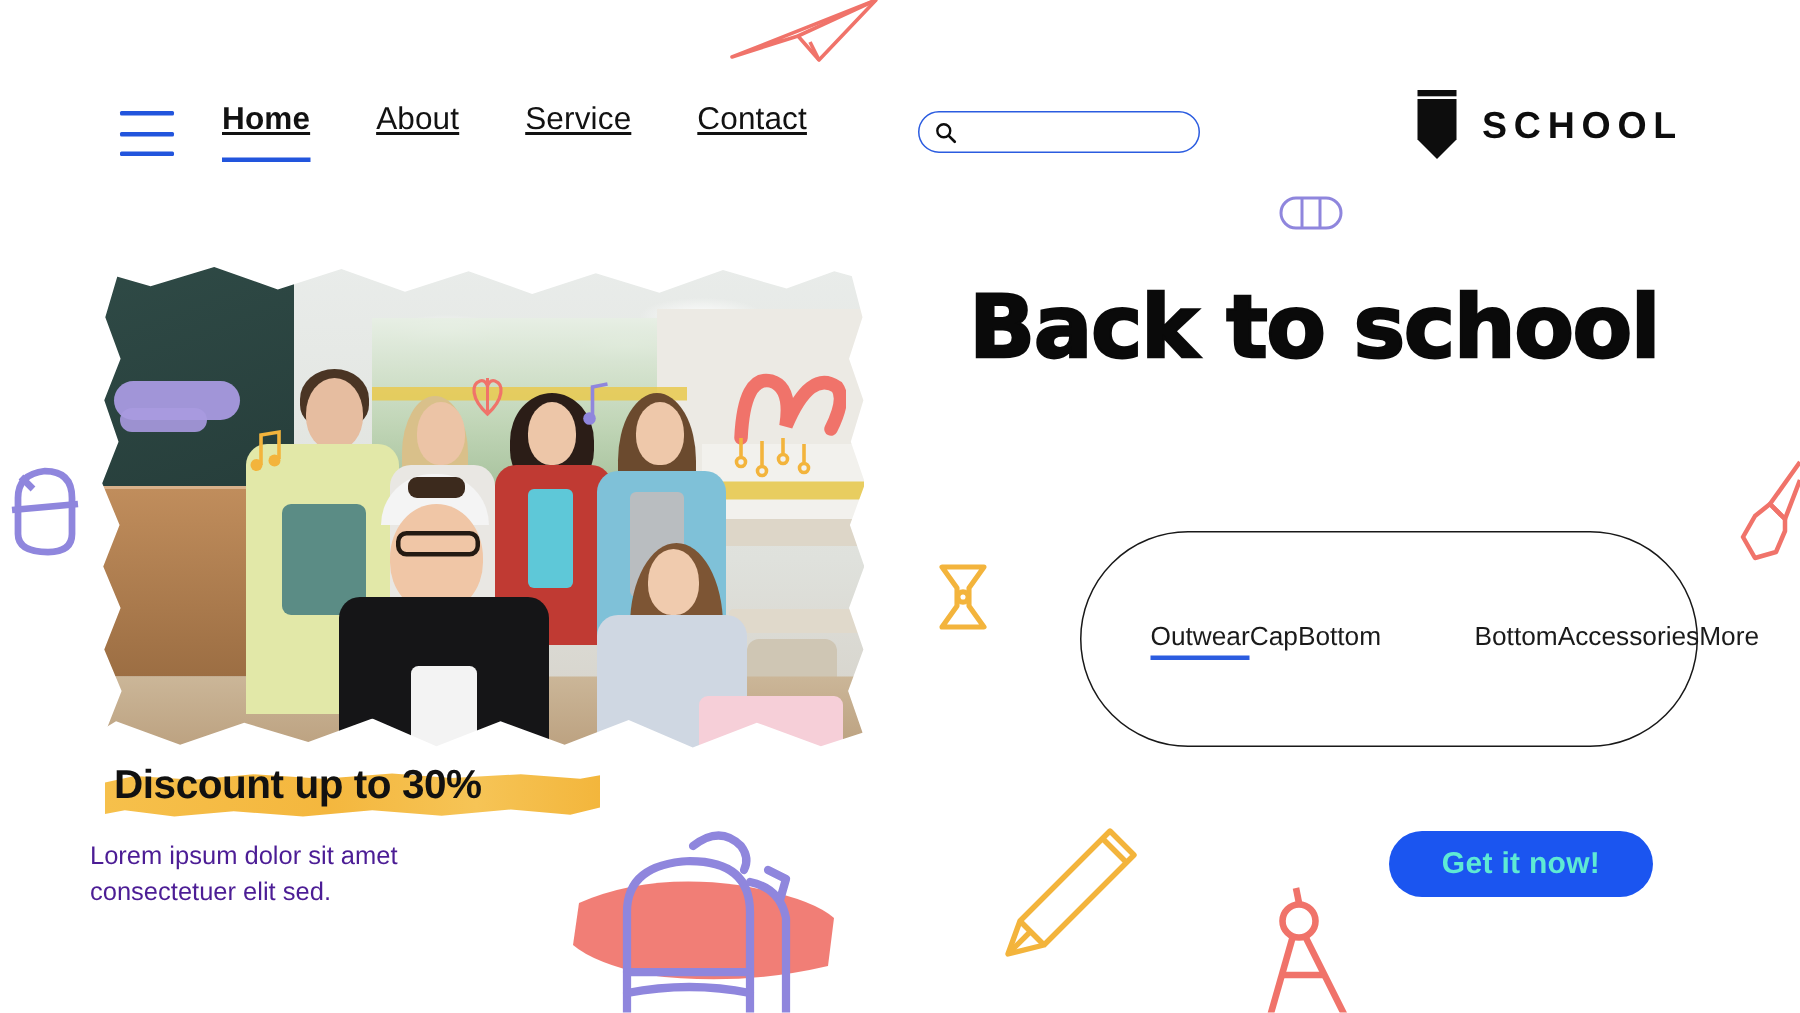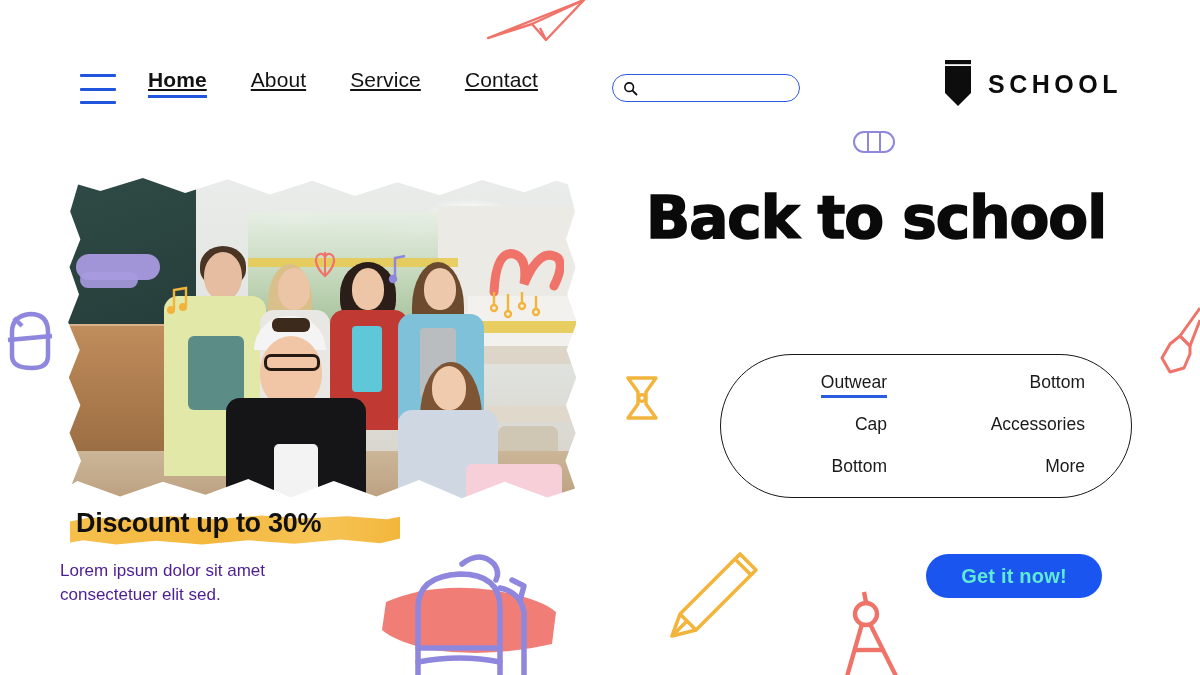--- a/index.html
+++ b/index.html
@@ -16,21 +16,21 @@
   .hamburger {
     position: absolute; left: 80px; top: 74px;
     width: 36px; height: 30px;
     display: flex; flex-direction: column; justify-content: space-between;
   }
   .hamburger span { display: block; height: 3px; width: 36px; background: #2255dd; border-radius: 1px; }
 
   .nav { position: absolute; left: 148px; top: 68px; display: flex; align-items: flex-start; }
   .nav-item {
     font-size: 21px; color: #121212; margin-right: 44px; white-space: nowrap;
-    position: relative; padding-bottom: 6px; letter-spacing: .1px;
+    position: relative; padding-bottom: 16px; letter-spacing: .1px;
   }
   .nav-item.active { font-weight: bold; }
   .nav-item.active::after {
     content: ""; position: absolute; left: 0; right: 0; bottom: 0;
     height: 3px; background: #2255dd;
   }
 
   .searchbar {
     position: absolute; left: 612px; top: 74px;
     width: 188px; height: 28px;
@@ -129,21 +129,21 @@
     -webkit-text-stroke: 1.6px #0a0a0a;
   }
 
   .cat-box {
     position: absolute; left: 720px; top: 354px;
     width: 412px; height: 144px;
     border: 1.8px solid #181818; border-radius: 72px;
     display: flex; align-items: center; justify-content: center;
   }
   .cat-cols { display: flex; gap: 96px; }
-  .cat-col { display: flex; flex-direction: column; gap: 17px; }
+  .cat-col { display: flex; flex-direction: row; }
   .cat-col-left { align-items: flex-end; width: 120px; }
   .cat-col-right { align-items: flex-end; width: 102px; }
   .cat-item {
     font-size: 17.5px; color: #1a1a1a; white-space: nowrap;
     position: relative; padding-bottom: 4px;
   }
   .cat-item.active::after {
     content: ""; position: absolute; left: 0; right: 0; bottom: -1px;
     height: 2.2px; background: #2b5ce0;
   }

